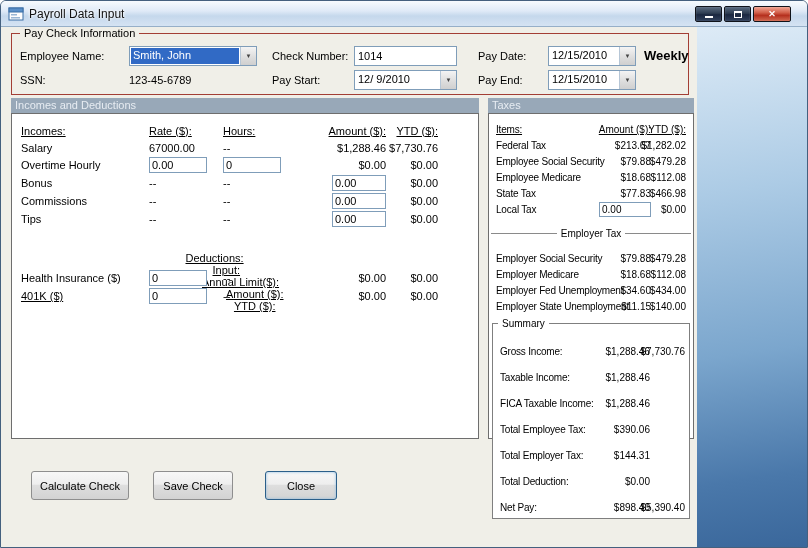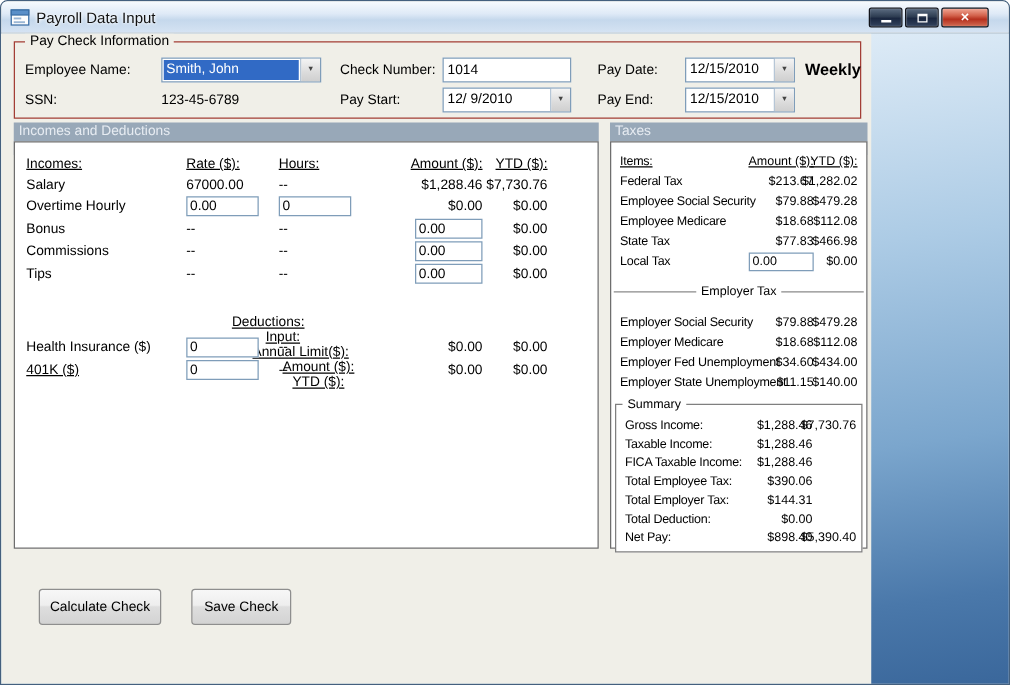--- a/index.html
+++ b/index.html
@@ -80,21 +80,21 @@
   .t-amt  { position:absolute; right:42px; top:2px; white-space:nowrap; }
   .t-ytd  { position:absolute; right:7px;  top:2px; white-space:nowrap; }
   .tin-sm { position:absolute; right:42px; top:0; width:52px; height:15px;
     border:1px solid #7F9DB9; font-family:inherit; font-size:10px; padding:0 2px; }
   .divider { display:flex; align-items:center; margin:8px 2px 11px; height:14px; }
   .divider::before, .divider::after { content:""; flex:1; height:1px; background:#8A8A8A; }
   .divider span { margin:0 4px; }
   .summary { position:relative; margin:8px 3px 0; border:1px solid #7F7F7F;
     padding:9px 0 3px; background:#fff; }
   .summary .legend { background:#fff; left:5px; top:-6px; }
-  .srow { position:relative; height:15px; }
+  .srow { position:relative; height:15px;margin-top:11px; }
   .summary .t-amt { right:39px; }
   .summary .t-ytd { right:4px; }
 
   
   .btn { position:absolute; top:444px; height:29px; border:1px solid #8E8E8E;
     border-radius:3px; font-family:inherit; font-size:11px; color:#000; cursor:default;
     background:linear-gradient(#F7F7F7, #EEEEEE 45%, #DEDEDE 50%, #D3D3D3); }
   #btn-calc  { left:30px;  width:98px; }
   #btn-save  { left:152px; width:80px; }
   #btn-close { left:264px; width:72px; border-color:#2B5F8A;
@@ -342,16 +342,17 @@
           <div class="srow">
             <span class="t-label">Net Pay:</span>
             <span class="t-amt">$898.40</span>
             <span class="t-ytd">$5,390.40</span>
           </div>
         </div>
       </div>
 
       <button class="btn" id="btn-calc">Calculate Check</button>
       <button class="btn" id="btn-save">Save Check</button>
+      <button class="btn" id="btn-close">Close</button>
 
     </div>
   </div>
 </div>
 
 </body></html>

